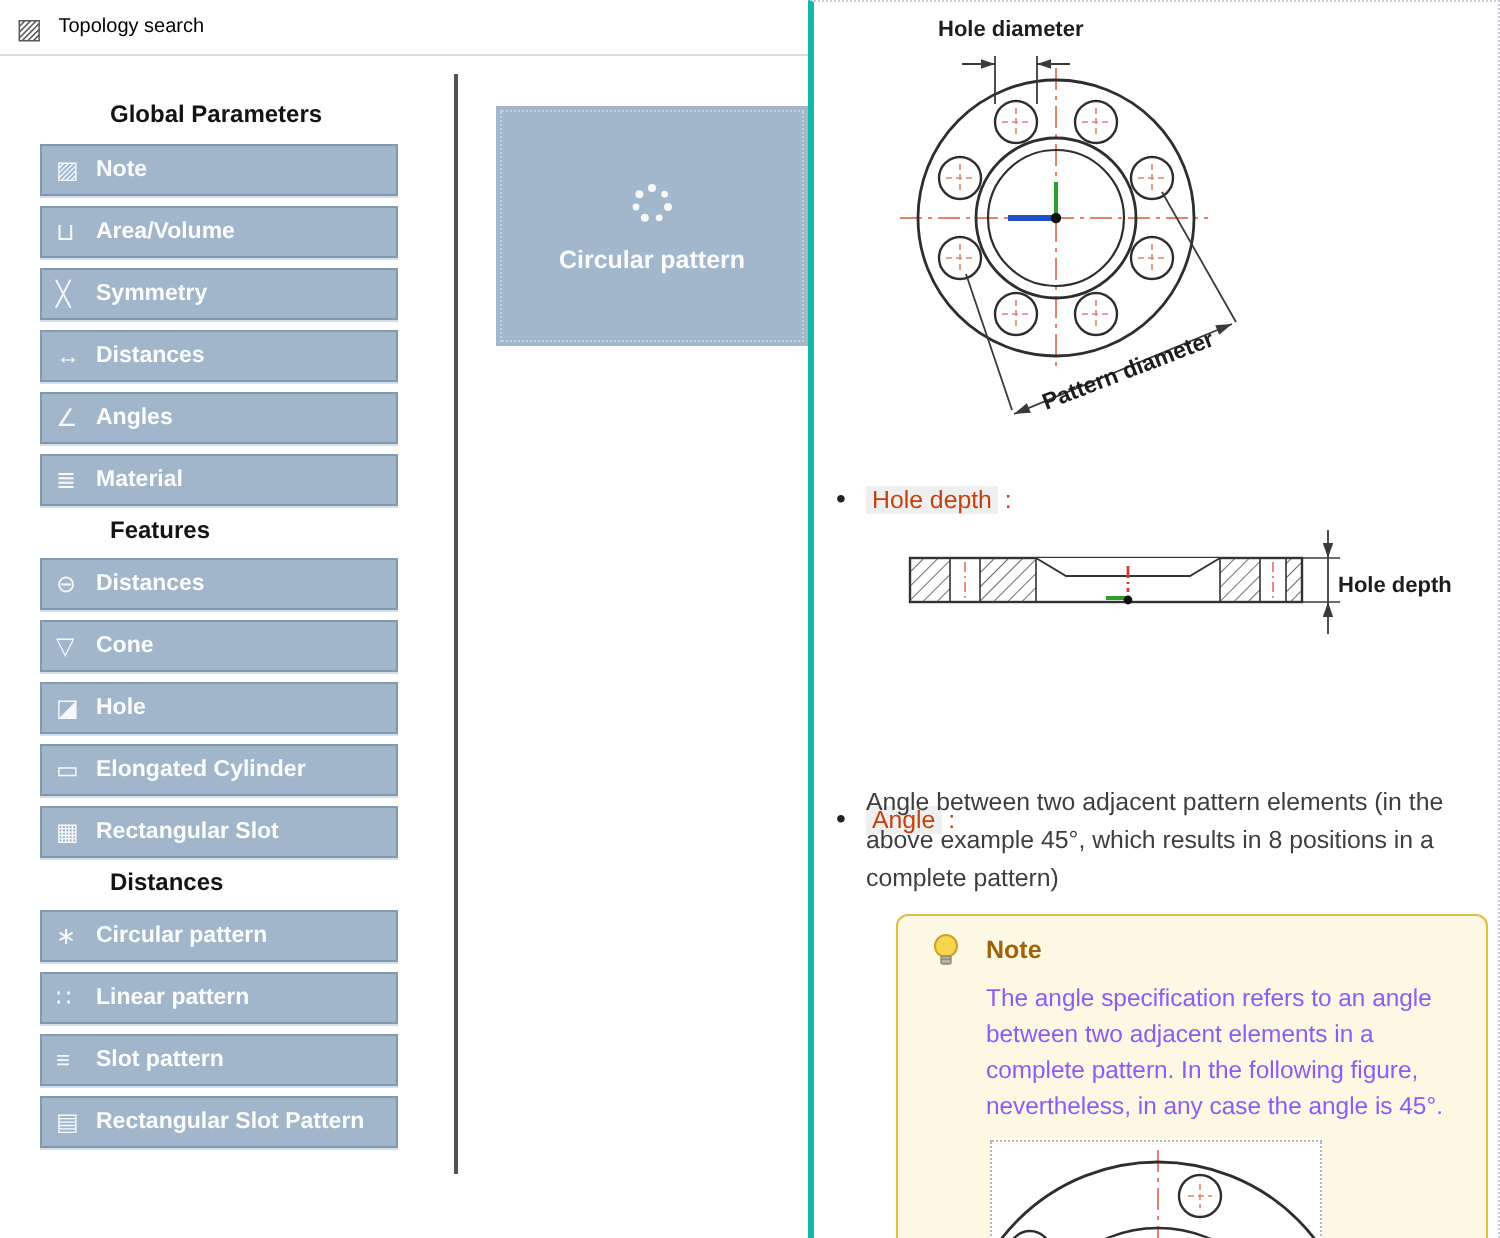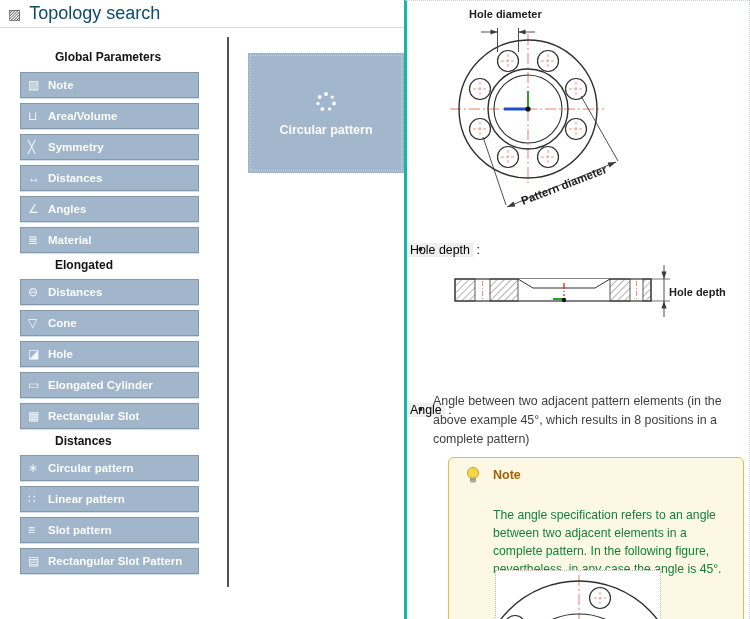--- a/index.html
+++ b/index.html
@@ -3,21 +3,21 @@
 <meta charset="utf-8">
 <style>
   * { box-sizing: border-box; margin: 0; padding: 0; }
   body { font-family: "Liberation Sans", sans-serif; background:#fff; }
   #stage { position: relative; width: 750px; height: 619px; background:#fff; overflow: hidden; }
 
   
   .hdr { position:absolute; left:0; top:0; width:404px; height:28px;
          border-bottom:1px solid #dcdcdc; display:flex; align-items:center; padding-left:8px; }
   .hdr .hicon { font-size:14px; color:#5a5a5a; margin-right:8px; line-height:1; }
-  .hdr .htitle { color:#0c4a6e; font-size:18px; }
+  .hdr .htitle { color:#000000; font-size:10px; }
 
   
   .sidebar { position:absolute; left:20px; top:50px; width:190px; }
   .sec-h { font-size:12px; font-weight:bold; color:#141414; height:15px; margin-bottom:7px;margin-left:35px; }
   .sec-h.later { margin-top:4px; margin-bottom:6px; }
   .sbtn { width:179px; height:26px; margin-bottom:5px; background:#a1b6ca;
           border:1px solid #8099ae; box-shadow:0 1px 0 #d3e0ec;
           display:flex; align-items:center; padding-left:7px; cursor:pointer; }
   .sbtn .bicon { color:#f5f8fb; font-size:12px; width:20px; text-align:left; line-height:1; }
   .sbtn .blabel { color:#fbfcfd; font-size:11.5px; font-weight:bold; }
@@ -27,31 +27,31 @@
   
   .card { position:absolute; left:248px; top:53px; width:156px; height:120px;
           background:#a2b7cb; outline:1px dotted #c4d2e0; outline-offset:-3px;
           display:flex; flex-direction:column; align-items:center; justify-content:center; cursor:pointer; }
   .card .clabel { color:#fbfcfd; font-size:12.5px; font-weight:600; margin-top:8px; }
 
   
   .rpanel { position:absolute; left:404px; top:0; width:346px; height:619px; background:#fff;
             border-left:3px solid #14b8a6; border-top:1px dotted #c9cdd8; border-right:1px dotted #c9cdd8; }
   .rp-abs { position:absolute; }
-  .bullet { position:relative; font-size:12.4px; color:#000000; line-height:18px; }
+  .bullet { position:relative; padding-left:26px; font-size:12.4px; color:#c2410c; line-height:18px; }
   .bullet::before { content:"\2022"; position:absolute; left:11px; top:-1px; color:#222; font-size:14px; }
   .term { background:#efefef; padding:0 3px; }
   .para { font-size:12.4px; color:#3e3e3e; line-height:19px; }
 
   
   .note { position:absolute; left:41px; top:456px; width:296px; height:175px;
           background:#fcf8e3; border:1px solid #dcbf45; border-radius:6px; }
   .note-title { position:absolute; left:44px; top:10px; font-size:12.5px; font-weight:bold; color:#a16207; }
   .note-bulb { position:absolute; left:14px; top:7px; }
-  .note-text { position:absolute; left:44px; top:48px; width:244px; font-size:12.2px; color:#15803d; line-height:18px; }
+  .note-text { position:absolute; left:44px; top:32px; width:244px; font-size:12.2px; color:#8b5cf6; line-height:18px; }
   .note-fig { position:absolute; left:46px; top:112px; width:166px; height:70px; background:#fff;
               border:1px dotted #b8b8b8; overflow:hidden; }
 
   svg text { font-family:"Liberation Sans", sans-serif; }
 </style>
 </head>
 <body>
 
 <div id="stage">
 
@@ -81,21 +81,21 @@
     </div>
     <div class="sbtn">
       <span class="bicon">∠</span>
       <span class="blabel">Angles</span>
     </div>
     <div class="sbtn">
       <span class="bicon">≣</span>
       <span class="blabel">Material</span>
     </div>
 
-    <div class="sec-h later">Elongated</div>
+    <div class="sec-h later">Features</div>
 
     <div class="sbtn">
       <span class="bicon">⊖</span>
       <span class="blabel">Distances</span>
     </div>
     <div class="sbtn">
       <span class="bicon">▽</span>
       <span class="blabel">Cone</span>
     </div>
     <div class="sbtn">

